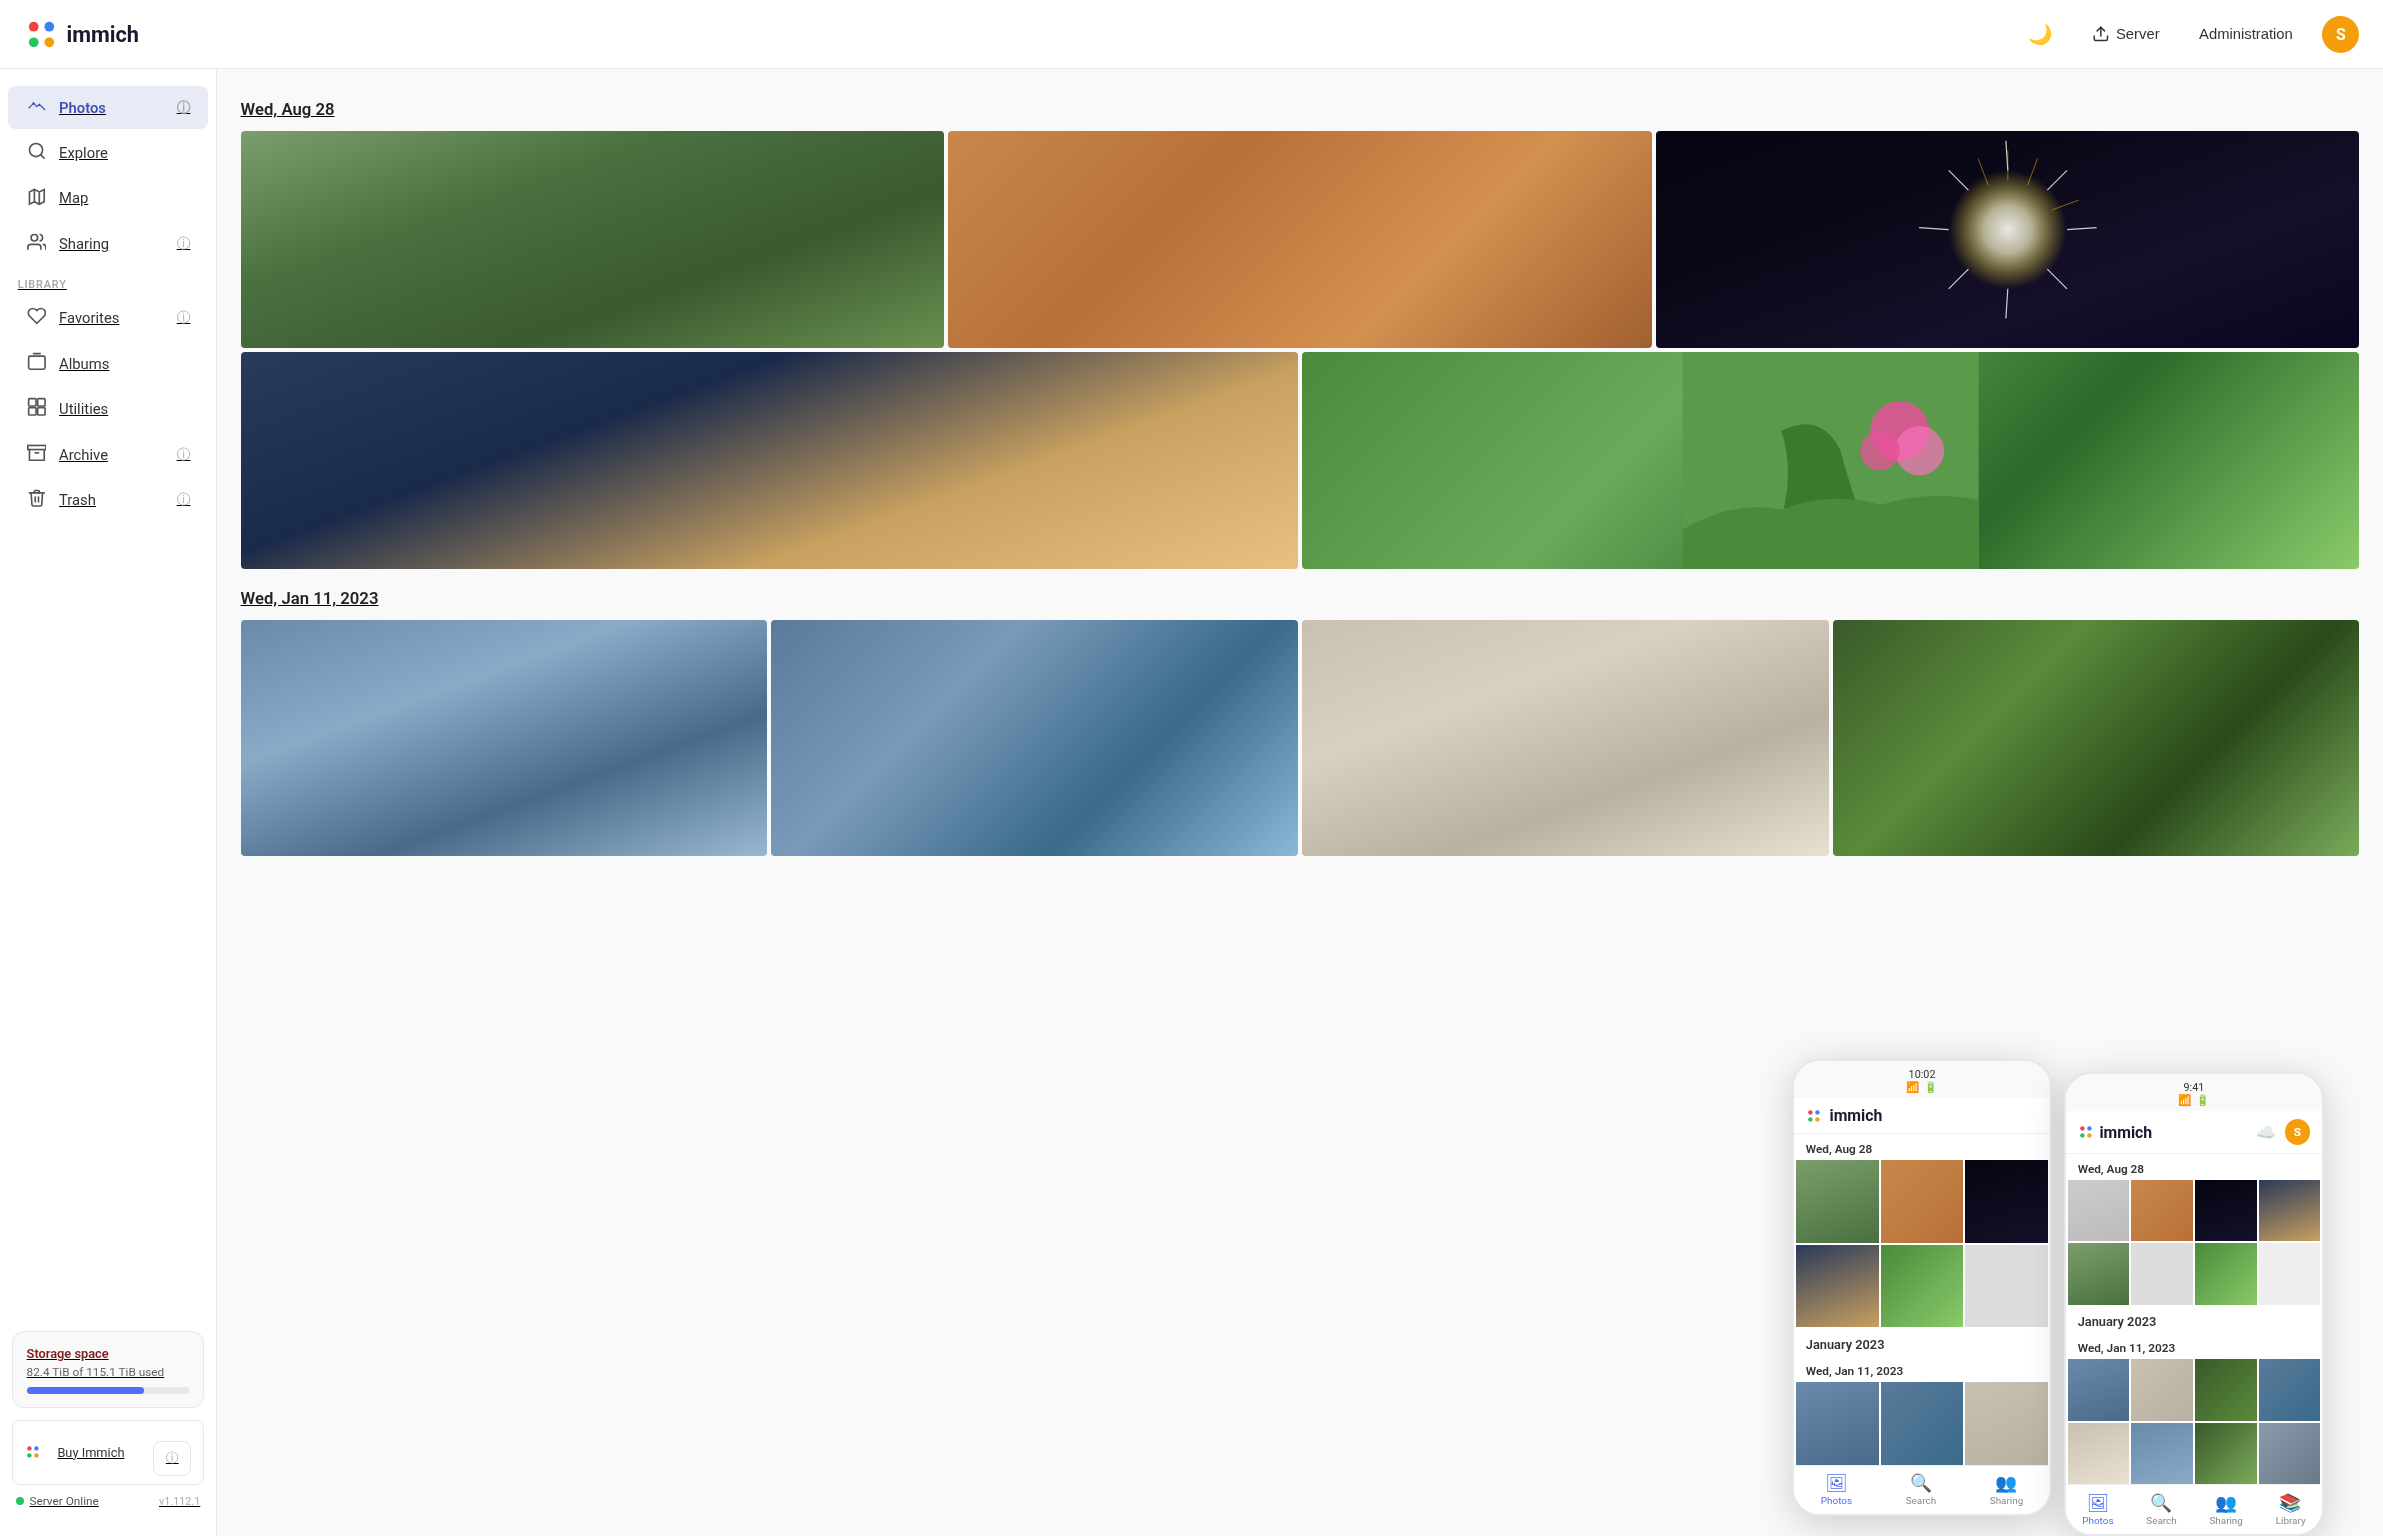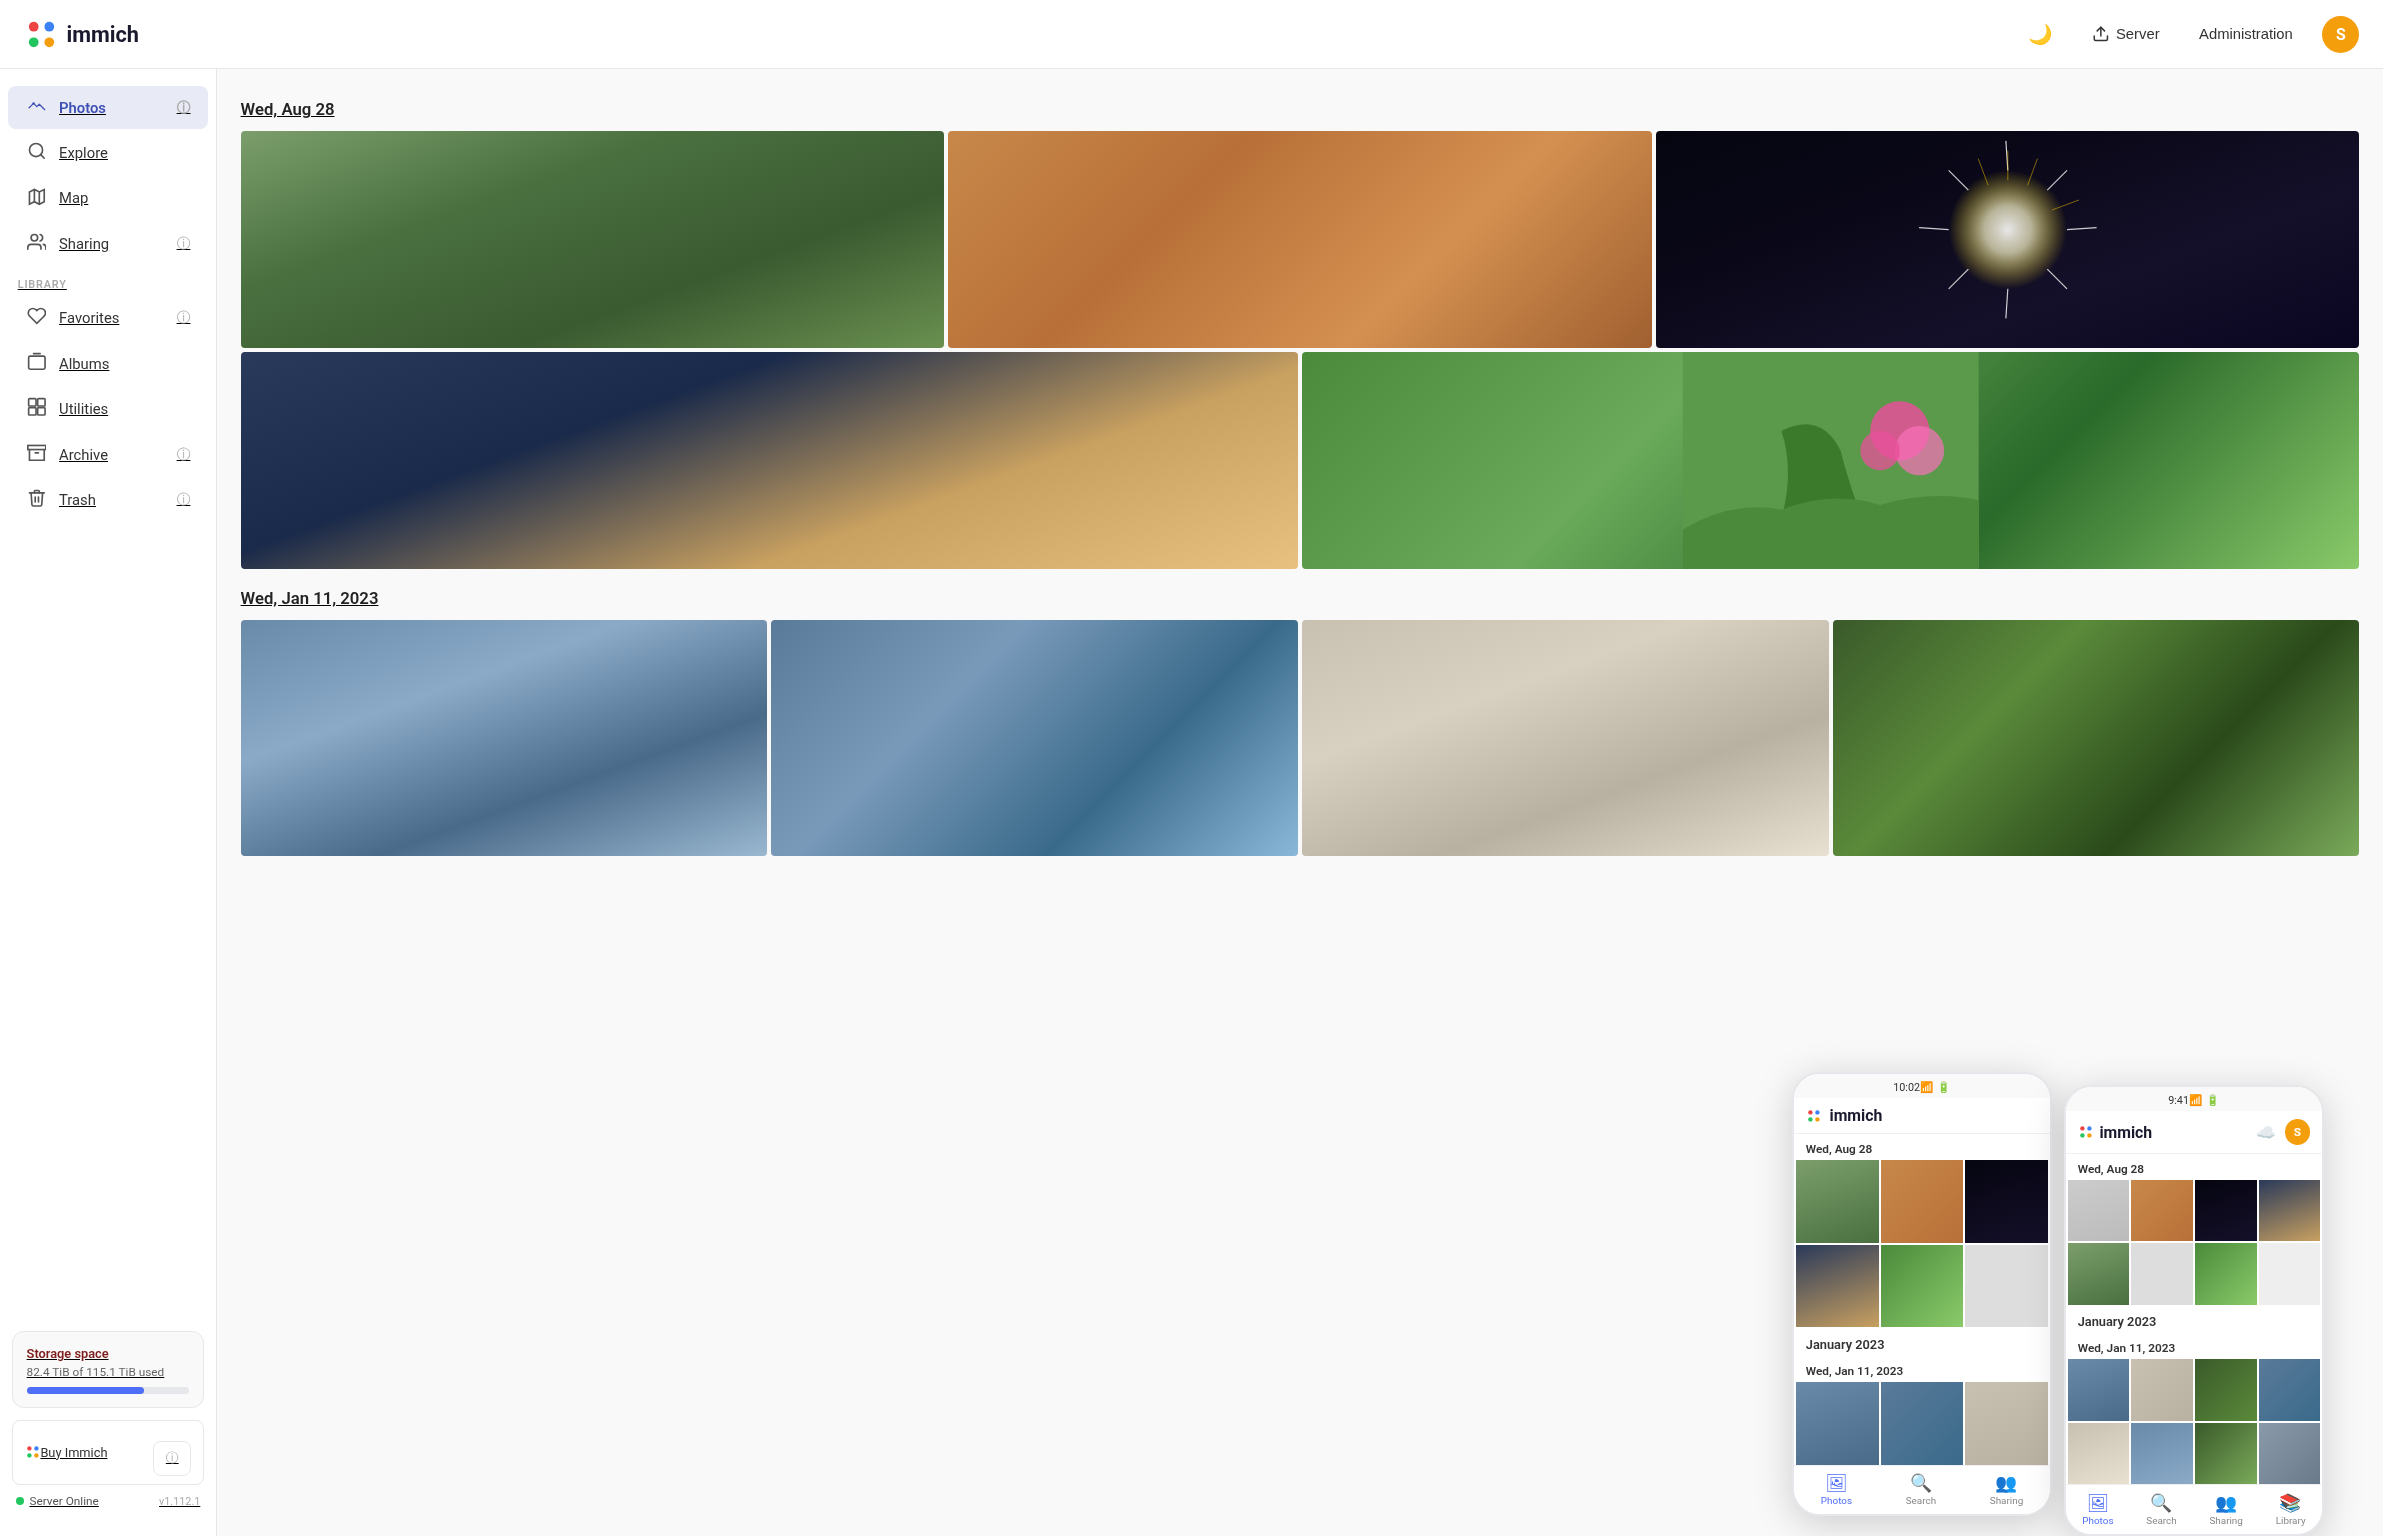--- a/index.html
+++ b/index.html
@@ -29,41 +29,41 @@
     .sidebar-item .icon { font-size: 17.7px; width: 21.7px; text-align: center; }
     .sidebar-item .label { flex: 1; }
     .sidebar-item .info-icon { color: #aaa; font-size: 13.8px; }
     .sidebar-section-label { font-size: 10.8px; font-weight: 600; color: #aaa; letter-spacing: 0.08em; padding: 11.8px 17.7px 3.9px; text-transform: uppercase; }
     .sidebar-bottom { margin-top: auto; padding: 11.8px; }
     .storage-card { background: #f9f9f9; border: 1px solid #e5e7eb; border-radius: 11.8px; padding: 13.8px; }
     .storage-title { font-size: 12.8px; font-weight: 600; color: #7f1d1d; margin-bottom: 3.9px; }
     .storage-desc { font-size: 11.8px; color: #666; margin-bottom: 7.9px; }
     .storage-bar-bg { background: #e5e7eb; border-radius: 984px; height: 6.9px; }
     .storage-bar-fill { background: #4f6ef7; height: 6.9px; border-radius: 984px; width: 72%; }
-    .buy-immich { display: flex; align-items: center; gap: 0; margin-top: 11.8px; padding: 7.9px 11.8px; border-radius: 7.9px; border: 1px solid #e5e7eb; cursor: pointer; font-size: 12.8px; color: #333; background: #fff; }
+    .buy-immich { display: flex; align-items: center; gap: 17px; margin-top: 11.8px; padding: 7.9px 11.8px; border-radius: 7.9px; border: 1px solid #e5e7eb; cursor: pointer; font-size: 12.8px; color: #333; background: #fff; }
     .buy-immich .info-icon { margin-left: auto; color: #aaa; }
     .server-status { display: flex; align-items: center; gap: 5.9px; margin-top: 9.9px; font-size: 11.8px; color: #555; padding: 0 3.9px; }
     .status-dot { width: 7.9px; height: 7.9px; border-radius: 50%; background: #22c55e; }
     .version { margin-left: auto; color: #aaa; font-size: 10.8px; }
 
     
     .content-area { flex: 1; display: flex; overflow: hidden; position: relative; }
     .photo-grid-container { flex: 1; overflow-y: auto; padding: 23.6px 23.6px 23.6px 23.6px; position: relative; }
     .date-label { font-size: 16.7px; font-weight: 600; color: #222; margin-bottom: 11.8px; margin-top: 7.9px; }
 
     
     .timeline-scrubber { width: 49px; display: flex; flex-direction: column; align-items: center; padding: 79px 0 19.7px; background: transparent; flex-shrink: 0; }
     .year-label { font-size: 11.8px; color: #888; margin-bottom: 39px; cursor: pointer; }
     .timeline-dots { display: flex; flex-direction: column; align-items: center; gap: 3px; margin-top: 9.9px; }
     .timeline-dot { width: 3.9px; height: 3.9px; border-radius: 50%; background: #ccc; }
 
     
     .mobile-overlay { position: absolute; right: 59px; bottom: 0; top: 59px; width: 532px; display: flex; gap: 11.8px; align-items: flex-end; pointer-events: none; }
     .phone-mockup { background: #fff; border-radius: 27.6px; box-shadow: 0 7.9px 39px rgba(0,0,0,0.18); overflow: hidden; flex: 1; max-height: 571px; border: 2px solid #e5e7eb; }
-    .phone-status-bar { display: flex; justify-content: center; align-items: center; padding: 7.9px 13.8px 3.9px; font-size: 10.8px; color: #333; background: #f9f9f9; }
+    .phone-status-bar { display: flex; justify-content: space-between; align-items: center; padding: 7.9px 13.8px 3.9px; font-size: 10.8px; color: #333; background: #f9f9f9; flex-direction: column; }
     .phone-status-icons { display: flex; gap: 3.9px; align-items: center; font-size: 10.8px; }
     .phone-header { display: flex; align-items: center; gap: 7.9px; padding: 7.9px 11.8px; background: #fff; border-bottom: 1px solid #f0f0f0; }
     .phone-logo { display: flex; align-items: center; gap: 5.9px; font-size: 15.8px; font-weight: 700; color: #1a1a2e; }
     .phone-content { overflow: hidden; }
     .phone-date-label { font-size: 11.8px; font-weight: 600; color: #333; padding: 7.9px 11.8px 3.9px; }
     .phone-grid { display: grid; grid-template-columns: repeat(3, 1fr); gap: 2px; padding: 0 2px; }
     .phone-section-label { font-size: 12.8px; font-weight: 600; color: #333; padding: 9.9px 11.8px 3.9px; }
     .phone-nav { display: flex; justify-content: space-around; padding: 7.9px 0; border-top: 1px solid #f0f0f0; background: #fff; }
     .phone-nav-item { display: flex; flex-direction: column; align-items: center; gap: 2px; font-size: 9.9px; color: #888; cursor: pointer; }
     .phone-nav-item.active { color: #4f6ef7; }

